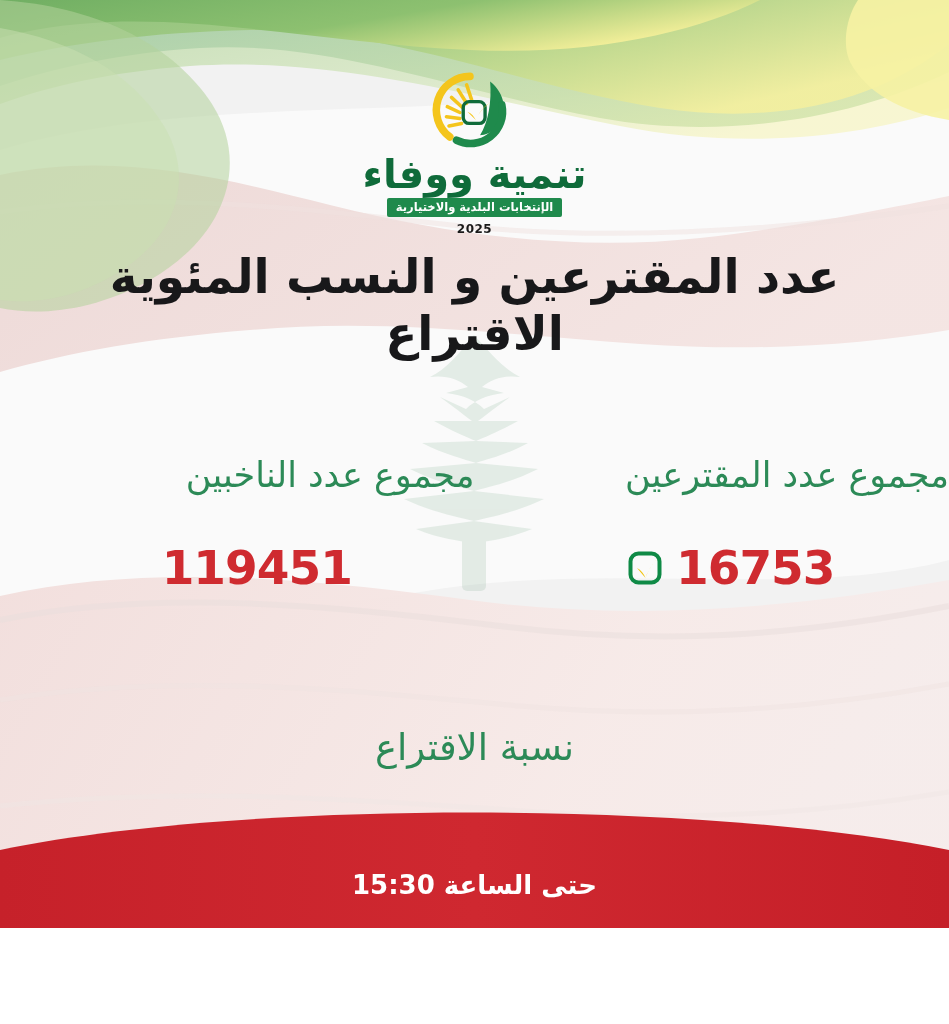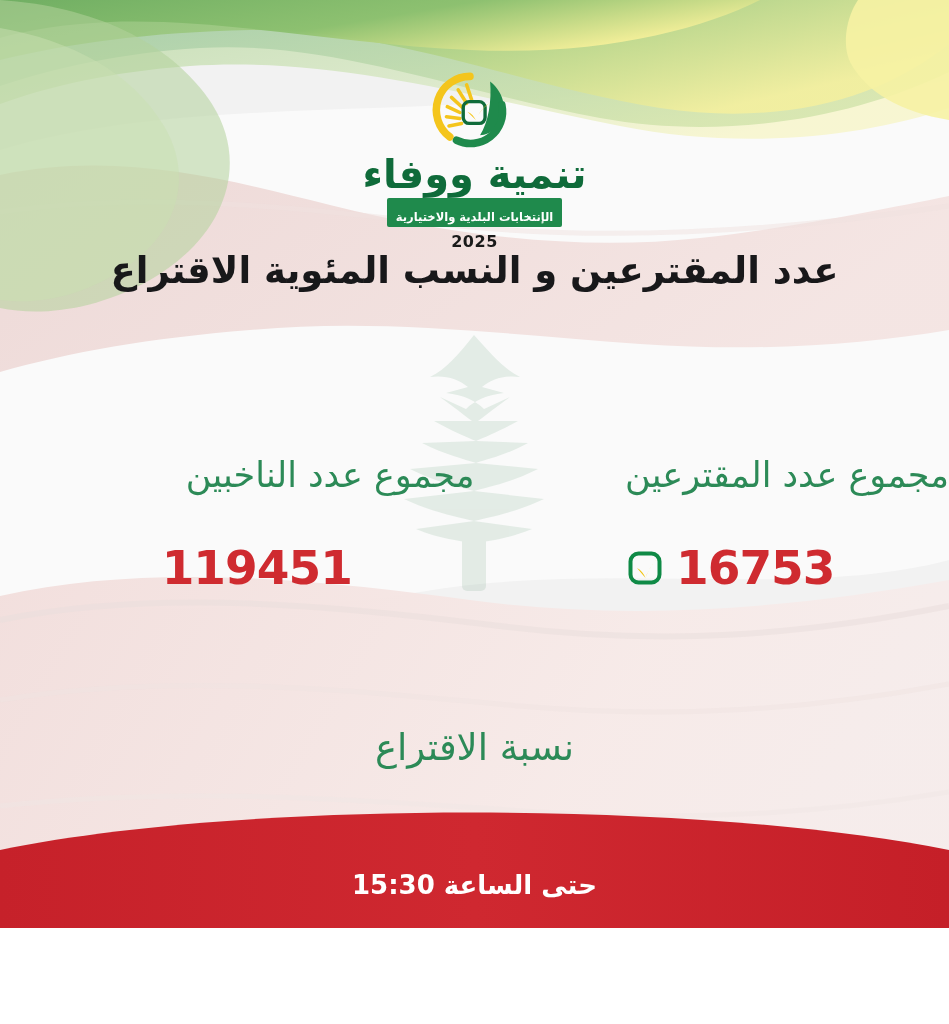--- a/index.html
+++ b/index.html
@@ -53,45 +53,45 @@
     line-height: 1;
     direction: rtl;
   }
   .logo-bar {
     margin-top: 4px;
     background: #1f8a4c;
     color: #ffffff;
     font-size: 11.5px;
     font-weight: 700;
     letter-spacing: 0.5px;
-    padding: 12px 9px 3px 9px;
+    padding: 2px 9px 3px 9px;
     border-radius: 2px;
     direction: rtl;
     white-space: nowrap;
   }
   .logo-year {
     margin-top: 5px;
-    font-size: 16px;
+    font-size: 12px;
     font-weight: 700;
     color: #1a1a1a;
     letter-spacing: 0.5px;
   }
 
   
   .headline {
     position: absolute;
     top: 248px;
     left: 60px;
     right: 60px;
     text-align: center;
     z-index: 5;
     direction: rtl;
   }
   .headline-l1 {
-    font-size: 37px;
+    font-size: 47px;
     font-weight: 700;
     color: #18181a;
     line-height: 1.22;
     letter-spacing: -0.5px;
   }
   .headline-l2 {
     font-size: 35px;
     font-weight: 700;
     color: #18181a;
     line-height: 1.22;

